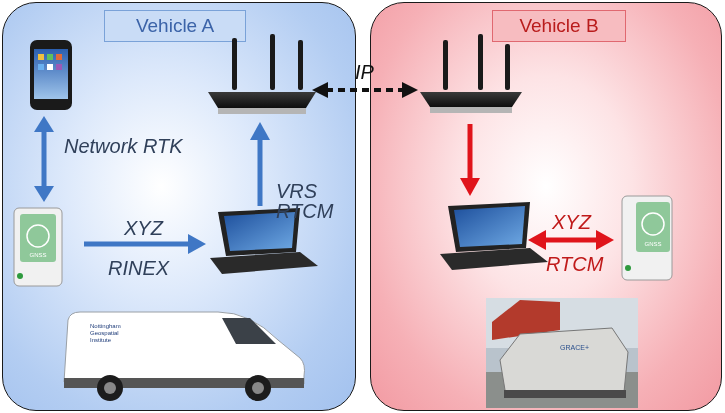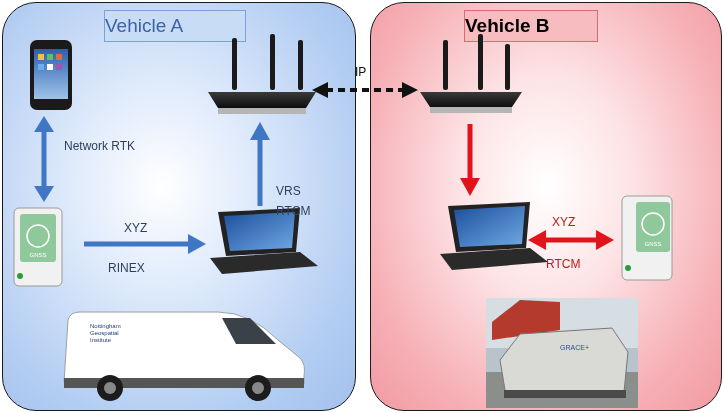--- a/index.html
+++ b/index.html
@@ -3,25 +3,25 @@
 <meta charset="utf-8">
 <style>
   html, body { margin: 0; padding: 0; background: #ffffff; }
   body { width: 725px; height: 413px; position: relative; overflow: hidden;
          font-family: "Liberation Sans", sans-serif; }
   .panel { position: absolute; border: 1.5px solid #1a1a1a; border-radius: 34px; }
   #panel-a { left: 2px; top: 2px; width: 352px; height: 407px;
              background: radial-gradient(ellipse at 45% 45%, #ffffff 0%, #dde9fb 35%, #b3cdf2 75%, #a2c1ee 100%); }
   #panel-b { left: 370px; top: 2px; width: 350px; height: 407px;
              background: radial-gradient(ellipse at 50% 45%, #ffffff 0%, #fde3e5 35%, #f6b0b6 75%, #f29aa2 100%); }
-  .title-box { position: absolute; top: 10px; height: 30px; line-height: 30px; text-align: left;
+  .title-box { position: absolute; top: 10px; height: 30px; line-height: 30px; text-align: center;
                font-size: 19px; border: 1px solid; }
   #title-a { left: 104px; width: 140px; background: #c9dcf6; border-color: #7aa2d8; color: #3b63a8; }
-  #title-b { left: 464px; width: 132px; background: #f7bcc0; border-color: #e06870; color: #000000; font-weight: bold; }
-  .label { position: absolute; font-size: 12px; color: #30405a; line-height: 20px; }
+  #title-b { left: 492px; width: 132px; background: #f7bcc0; border-color: #e06870; color: #b91c1c; }
+  .label { position: absolute; font-size: 20px; color: #30405a; line-height: 20px; font-style: italic; }
   .label-red { color: #c01a1a; }
   .abs { position: absolute; }
 </style>
 </head>
 <body>
 
 <div id="panel-a" class="panel"></div>
 <div id="panel-b" class="panel"></div>
 
 <div id="title-a" class="title-box">Vehicle A</div>

